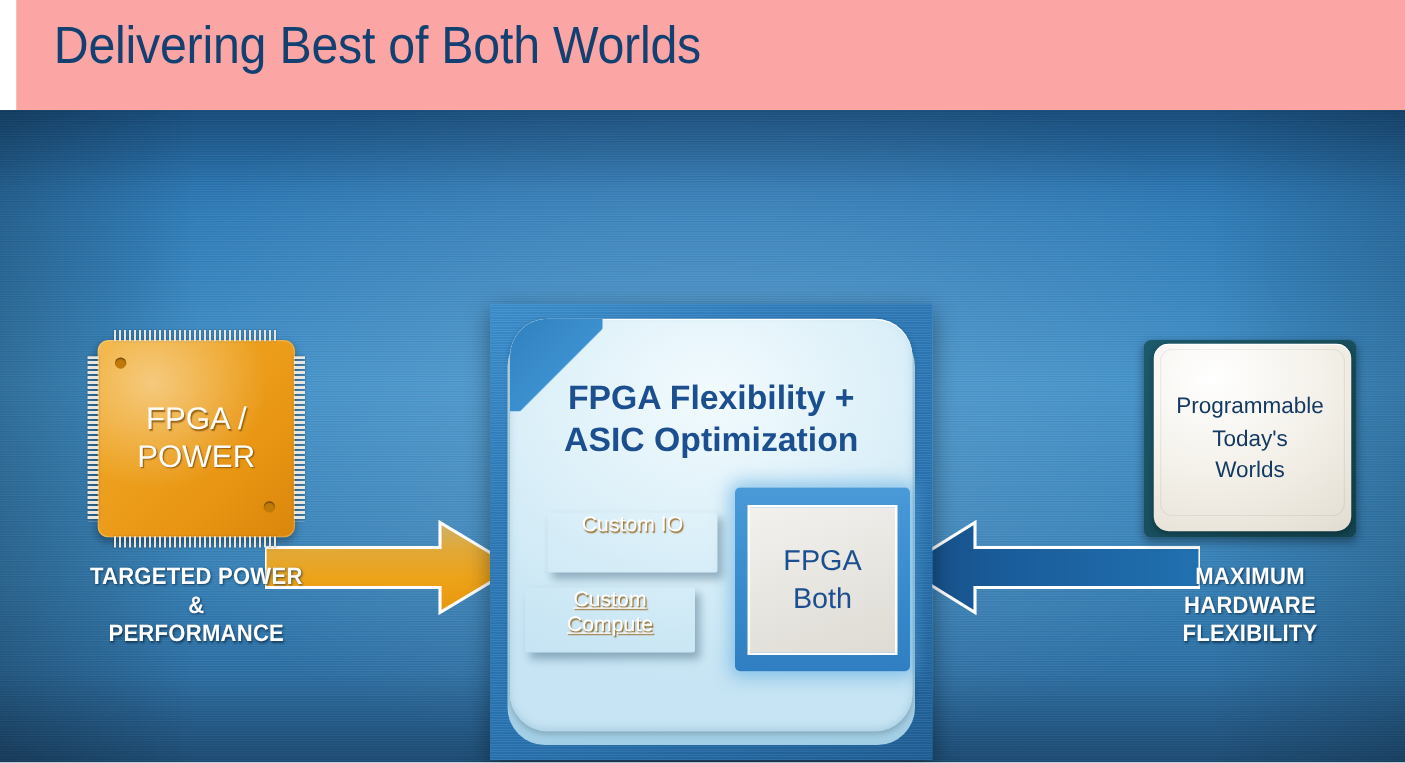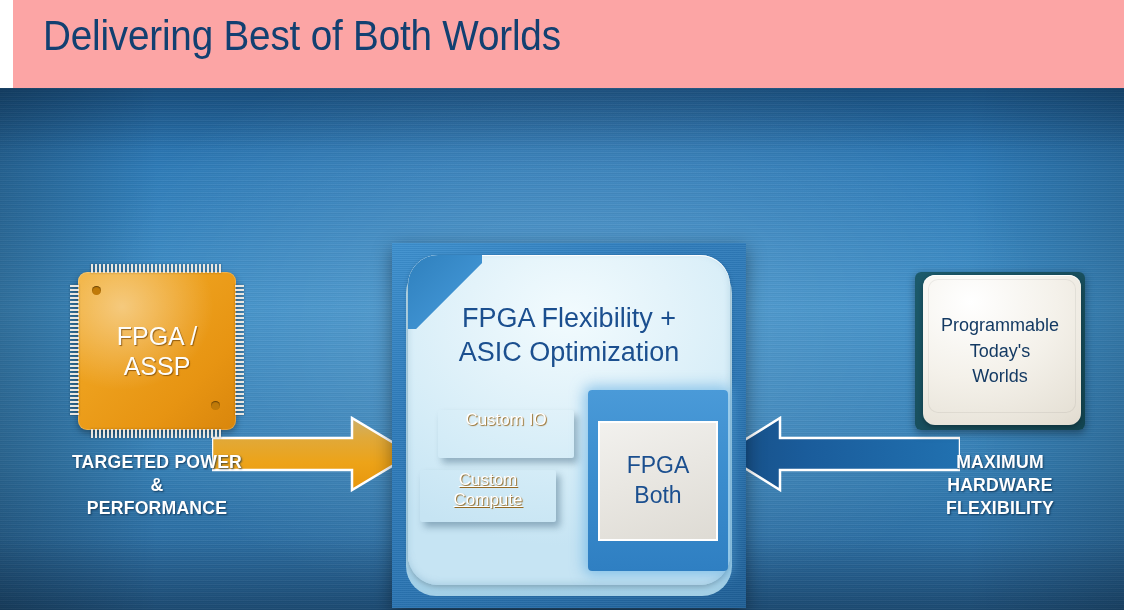--- a/index.html
+++ b/index.html
@@ -237,21 +237,21 @@
     width: 74px; height: 74px;
     border-top-left-radius: 30px;
     background: linear-gradient(135deg, #2f80bd 0%, #3d90cf 55%, rgba(61,144,207,0) 56%);
     pointer-events: none;
   }
   .chip-heading {
     position: absolute;
     left: 18px; right: 18px; top: 46px;
     text-align: center;
     font-size: 27px;
-    font-weight: 400;
+    font-weight: 700;
     line-height: 1.26;
     color: #1b4f8f;
   }
 
   
   .orange-box {
     position: absolute;
     width: 136px;
     border-radius: 2px;
     background: linear-gradient(180deg, #f2b01f 0%, #edа118 1%, #eda118 40%, #e89410 75%, #e18c0b 100%);
@@ -265,21 +265,21 @@
     line-height: 1.18;
     text-shadow: 1px 1px 1px rgba(140,85,0,0.85);
   }
   #box-custom-io   { left: 30px; top: 155px; height: 48px; }
   #box-custom-comp { left: 12px; top: 215px; height: 52px; text-decoration: underline; }
 
   
   #fpga-core-frame {
     position: absolute;
     left: 180px; top: 135px;
-    width: 140px; height: 181px;
+    width: 140px; height: 147px;
     border-radius: 4px;
     background: linear-gradient(180deg, #4a9ad8 0%, #3a8ccd 50%, #2f7fc2 100%);
     box-shadow: 0 0 14px 4px rgba(90,170,225,0.62);
     display: flex;
     align-items: center;
     justify-content: center;
   }
   #fpga-core-tile {
     width: 120px; height: 120px;
     border: 2px solid #ffffff;
@@ -318,21 +318,21 @@
     <div id="left-group">
       <div class="asic-chip">
         <span class="pins pins-top"></span>
         <span class="pins pins-bottom"></span>
         <span class="pins pins-left"></span>
         <span class="pins pins-right"></span>
         <span class="chip-dot tl"></span>
         <span class="chip-dot br"></span>
         <div class="asic-label">
           <div>FPGA /</div>
-          <div>ASSP</div>
+          <div>POWER</div>
         </div>
       </div>
       <div class="stage-caption">
         <div>TARGETED POWER &amp;</div>
         <div>PERFORMANCE</div>
       </div>
     </div>
 
     <svg class="arrow" id="arrow-left" viewBox="0 0 200 76">
       <defs>

